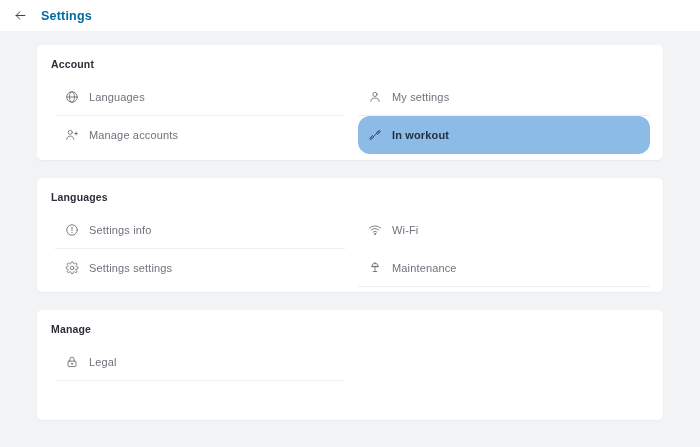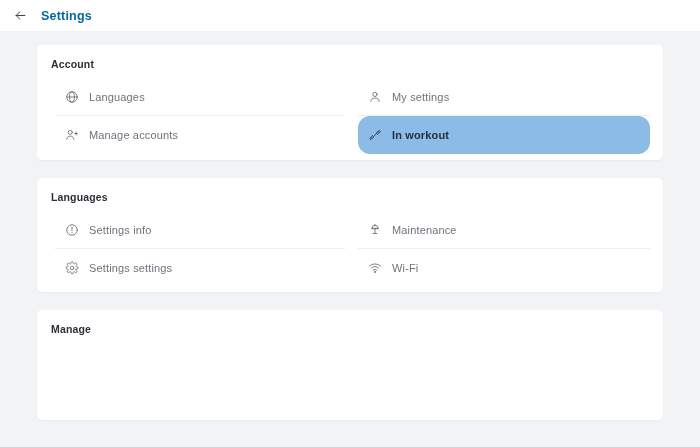--- a/index.html
+++ b/index.html
@@ -222,45 +222,67 @@
             <svg width="14" height="14" viewBox="0 0 24 24" fill="none" stroke="currentColor" stroke-width="1.5" stroke-linecap="round" stroke-linejoin="round">
               <circle cx="12" cy="12" r="3.1"></circle>
               <path d="M19.1 14.4a1.5 1.5 0 0 0 .3 1.7l.1.1a1.9 1.9 0 1 1-2.6 2.6l-.1-.1a1.5 1.5 0 0 0-1.7-.3 1.5 1.5 0 0 0-.9 1.4v.2a1.9 1.9 0 0 1-3.8 0v-.1a1.5 1.5 0 0 0-1-1.4 1.5 1.5 0 0 0-1.7.3l-.1.1a1.9 1.9 0 1 1-2.6-2.6l.1-.1a1.5 1.5 0 0 0 .3-1.7 1.5 1.5 0 0 0-1.4-.9h-.2a1.9 1.9 0 0 1 0-3.8h.1a1.5 1.5 0 0 0 1.4-1 1.5 1.5 0 0 0-.3-1.7l-.1-.1a1.9 1.9 0 1 1 2.6-2.6l.1.1a1.5 1.5 0 0 0 1.7.3h.1a1.5 1.5 0 0 0 .9-1.4v-.2a1.9 1.9 0 0 1 3.8 0v.1a1.5 1.5 0 0 0 .9 1.4 1.5 1.5 0 0 0 1.7-.3l.1-.1a1.9 1.9 0 1 1 2.6 2.6l-.1.1a1.5 1.5 0 0 0-.3 1.7v.1a1.5 1.5 0 0 0 1.4.9h.2a1.9 1.9 0 0 1 0 3.8h-.1a1.5 1.5 0 0 0-1.4.9z"></path>
             </svg>
           </span>
           <span class="row-label">Settings settings</span>
         </div>
       </div>
 
       <div class="col col-right">
+        <div class="row last">
+          <span class="row-icon">
+            <svg width="14" height="14" viewBox="0 0 24 24" fill="none" stroke="currentColor" stroke-width="1.5" stroke-linecap="round" stroke-linejoin="round">
+              <path d="M2.5 8.5a14 14 0 0 1 19 0"></path>
+              <path d="M5.8 12a9.4 9.4 0 0 1 12.4 0"></path>
+              <path d="M9 15.4a4.6 4.6 0 0 1 6 0"></path>
+              <circle cx="12" cy="18.8" r="1.1"></circle>
+            </svg>
+          </span>
+          <span class="row-label">Wi-Fi</span>
+        </div>
         <div class="row">
           <span class="row-icon">
             <svg width="14" height="14" viewBox="0 0 24 24" fill="none" stroke="currentColor" stroke-width="1.5" stroke-linecap="round" stroke-linejoin="round">
               <path d="M6.5 9.2a5.5 5.5 0 1 1 11 0z"></path>
               <line x1="6.5" y1="9.2" x2="17.5" y2="9.2"></line>
               <line x1="12" y1="9.2" x2="12" y2="18"></line>
               <line x1="8.8" y1="18" x2="15.2" y2="18"></line>
               <line x1="12" y1="2.6" x2="12" y2="5"></line>
             </svg>
           </span>
           <span class="row-label">Maintenance</span>
         </div>
-        <div class="row last">
-          <span class="row-icon">
-            <svg width="14" height="14" viewBox="0 0 24 24" fill="none" stroke="currentColor" stroke-width="1.5" stroke-linecap="round" stroke-linejoin="round">
-              <path d="M2.5 8.5a14 14 0 0 1 19 0"></path>
-              <path d="M5.8 12a9.4 9.4 0 0 1 12.4 0"></path>
-              <path d="M9 15.4a4.6 4.6 0 0 1 6 0"></path>
-              <circle cx="12" cy="18.8" r="1.1"></circle>
-            </svg>
-          </span>
-          <span class="row-label">Wi-Fi</span>
-        </div>
       </div>
 
     </div>
   </div>
 
   <div class="card" id="card-about">
     <div class="card-title">Manage</div>
+    <div class="rows">
+
+      <div class="col col-left">
+        <div class="row">
+          <span class="row-icon">
+            <svg width="14" height="14" viewBox="0 0 24 24" fill="none" stroke="currentColor" stroke-width="1.5" stroke-linecap="round" stroke-linejoin="round">
+              <rect x="5.2" y="10.5" width="13.6" height="9.3" rx="1.4"></rect>
+              <path d="M8.2 10.5V7.6a3.8 3.8 0 0 1 7.6 0v2.9"></path>
+              <circle cx="12" cy="15.1" r="1"></circle>
+            </svg>
+          </span>
+          <span class="row-label">Legal</span>
+        </div>
+        <div class="row empty"></div>
+      </div>
+
+      <div class="col col-right">
+        <div class="row empty"></div>
+        <div class="row empty"></div>
+      </div>
+
+    </div>
   </div>
 
 </div>
 
 </body></html>

